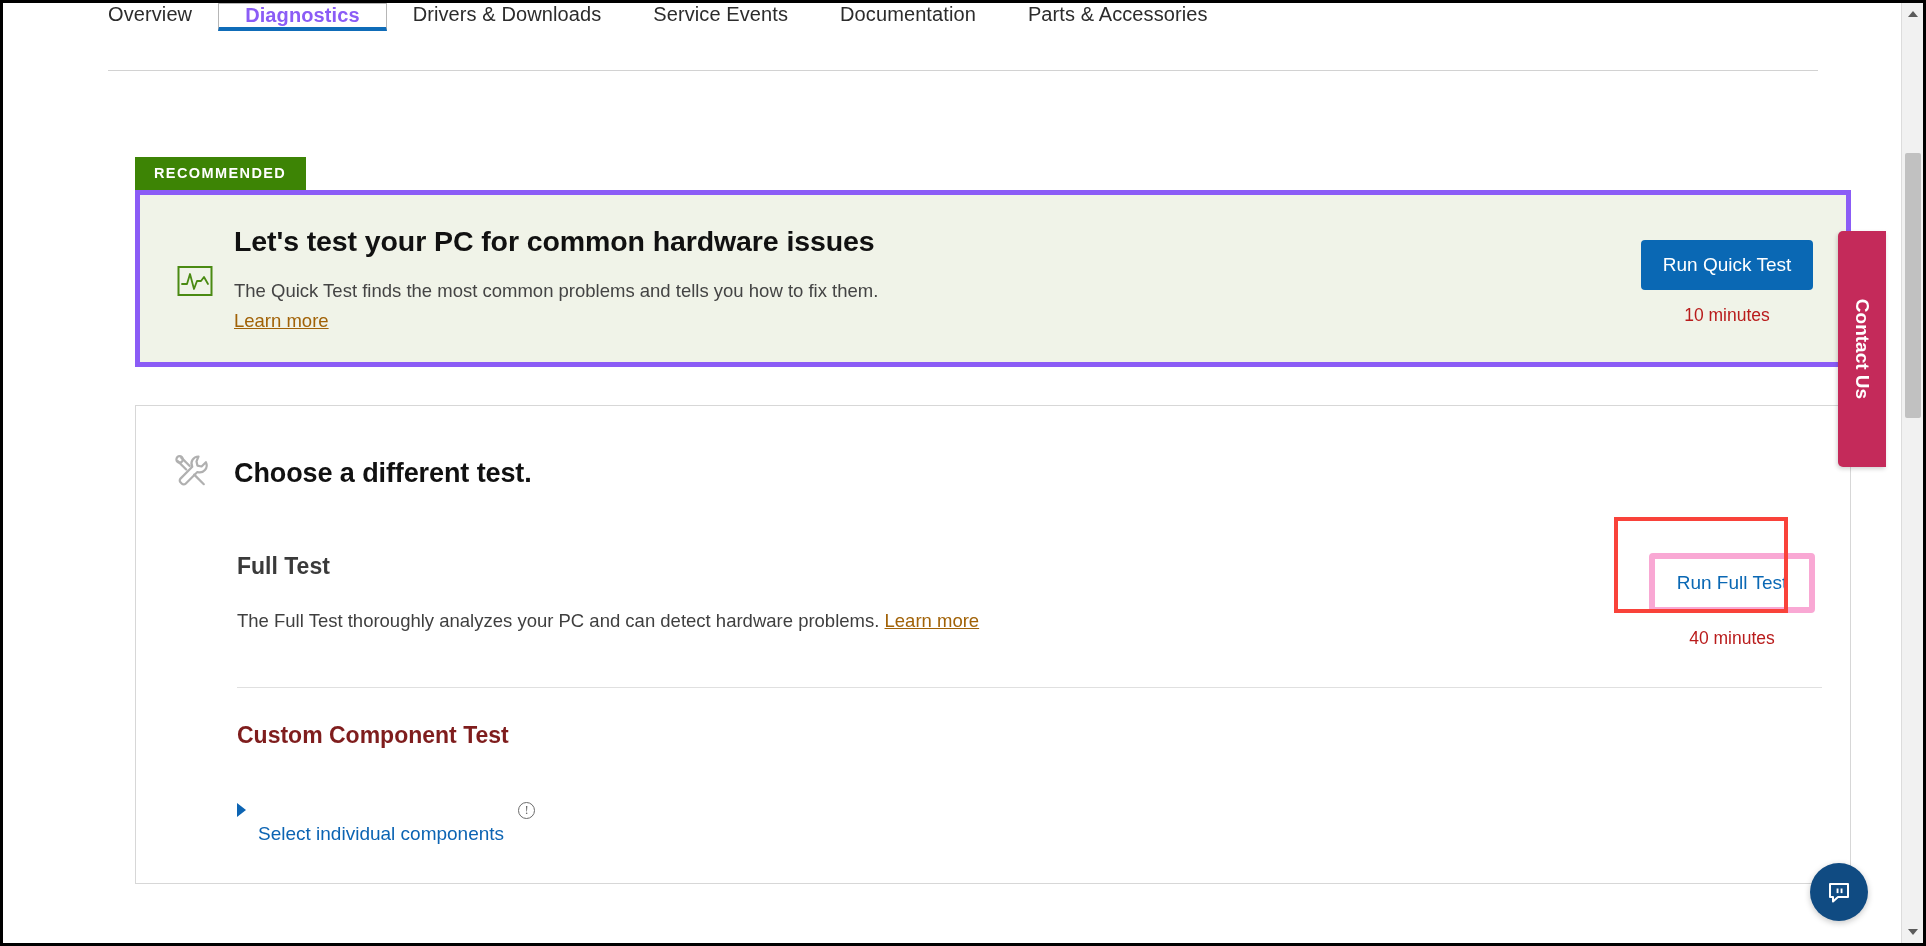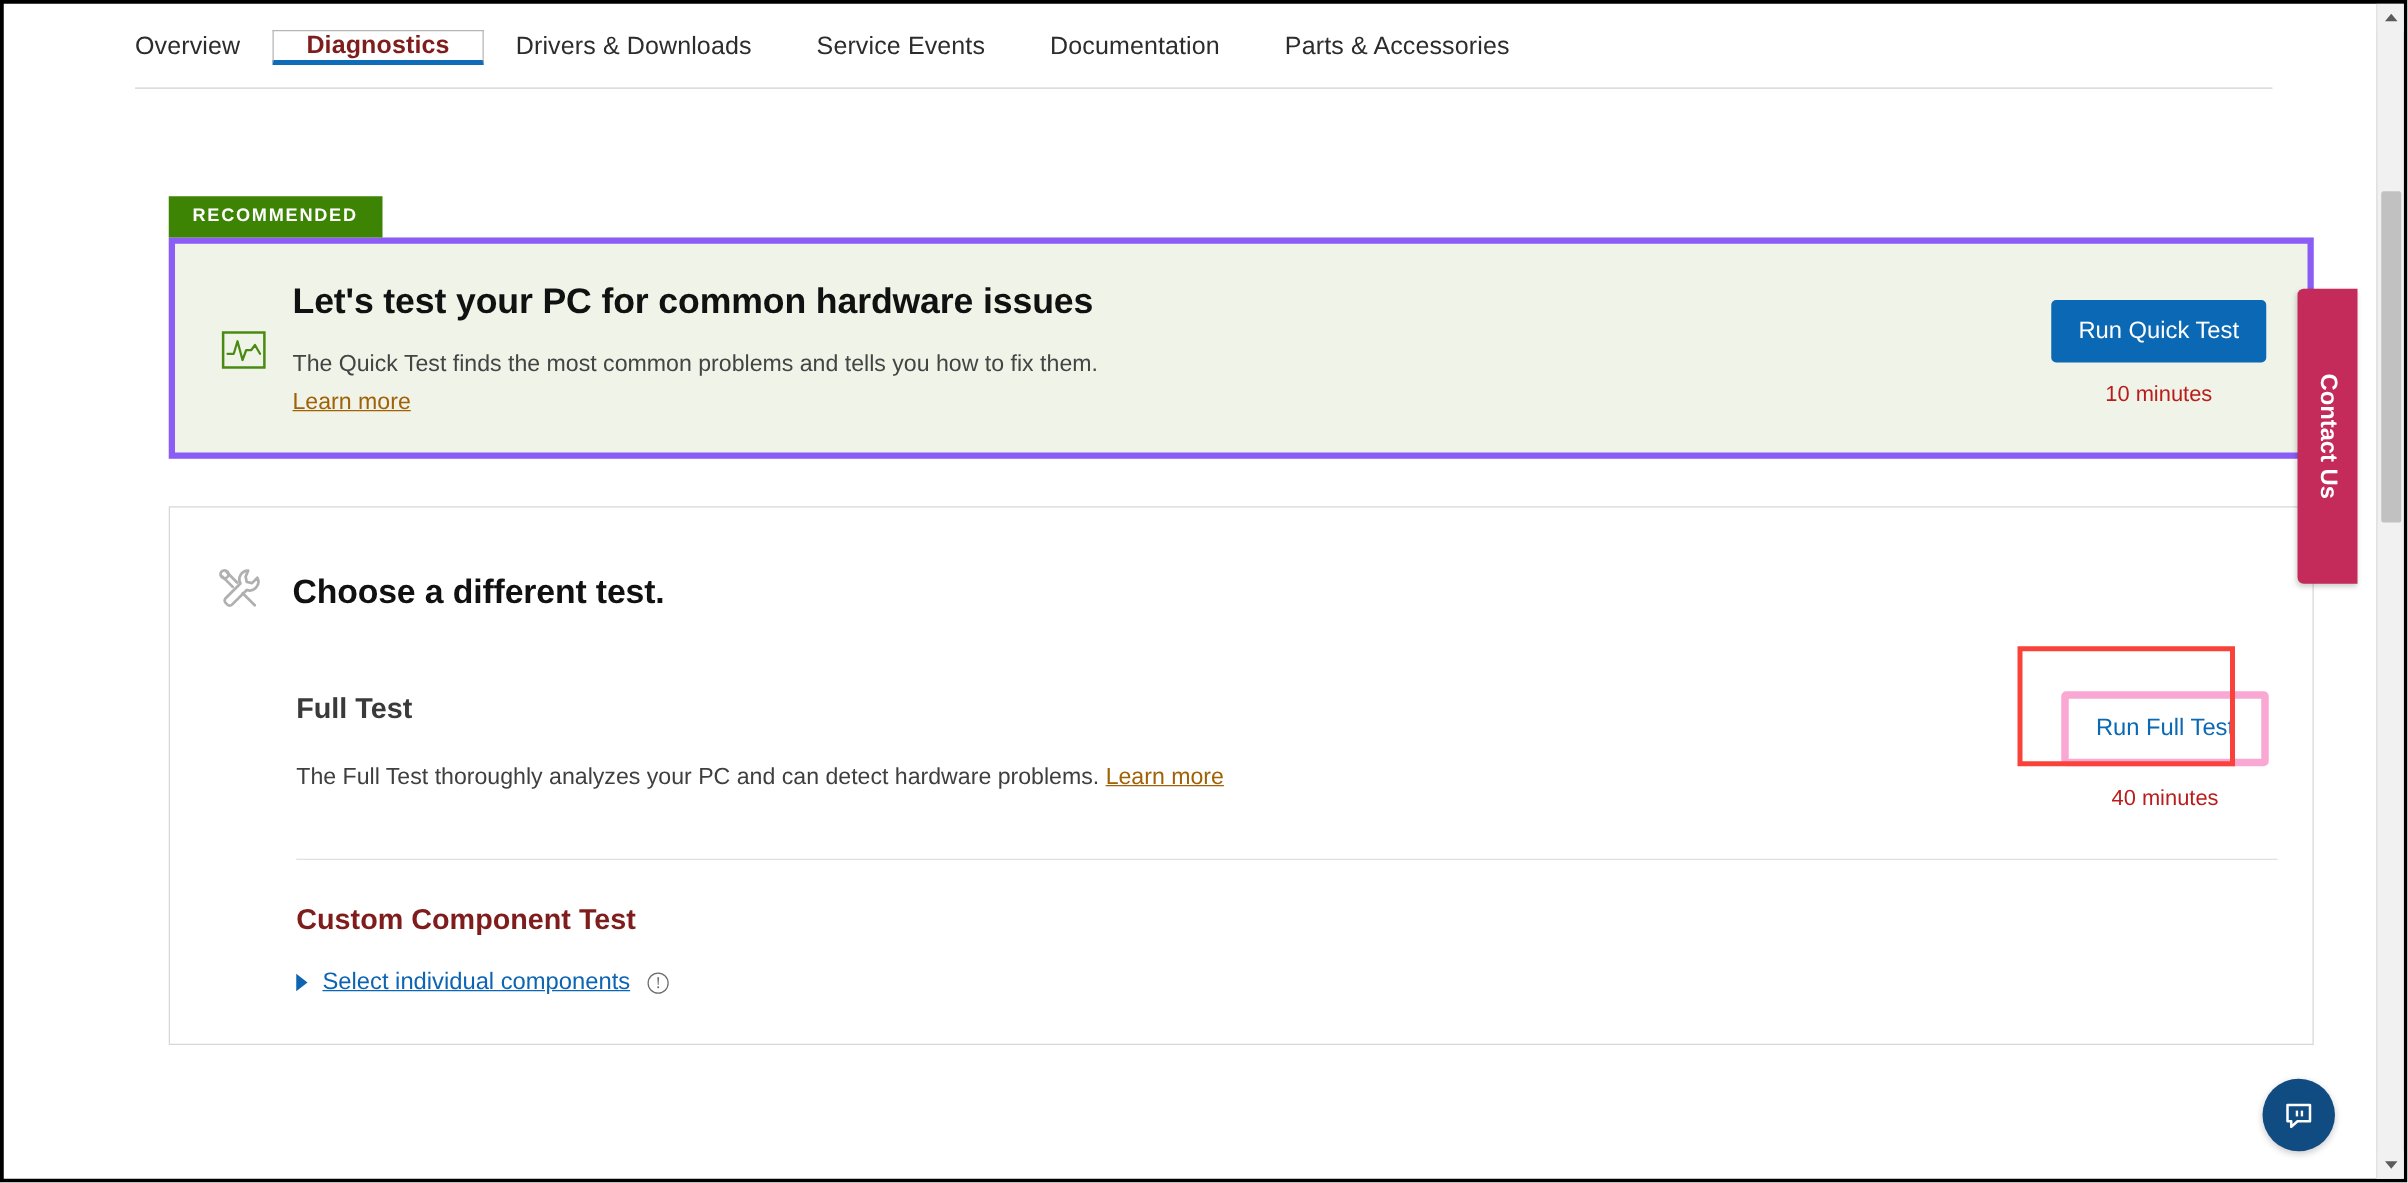--- a/index.html
+++ b/index.html
@@ -19,21 +19,21 @@
     border: 3px solid #000000;
     overflow: hidden;
   }
 
   
   .tabbar {
     position: relative;
     height: 68px;
     margin: 0 105px 0 105px;
     display: flex;
-    align-items: center;
+    align-items: flex-start;
   }
   .tabbar-rule {
     position: absolute;
     left: 0; right: 0; bottom: 0;
     height: 1px;
     background: #d2d2d2;
   }
   .tab {
     display: flex;
     align-items: center;
@@ -45,21 +45,21 @@
     white-space: nowrap;
     position: relative;
     cursor: pointer;
     background: transparent;
   }
   .tab.spacer-left { padding-left: 0; }
   .tab.active {
     border: 1px solid #b6b6b6;
     border-bottom: 4px solid #0f6cb8;
     font-weight: bold;
-    color: #7f1d1d;
+    color: #8b5cf6;
     background: #ffffff;
     z-index: 2;
     margin-bottom: -1px;
   }
 
   
   .content {
     padding: 86px 0 0 0;
   }
   .panel-wrap { width: 1716px; margin-left: 132px; }
@@ -202,21 +202,21 @@
   }
   .caret {
     width: 0; height: 0;
     border-left: 9px solid #0c64b3;
     border-top: 7px solid transparent;
     border-bottom: 7px solid transparent;
   }
   .select-label {
     color: #0c64b3;
     font-size: 19px;
-    text-decoration: underline;
+    margin-top: 48px;
   }
   .info-circle {
     width: 17px; height: 17px;
     border: 1.4px solid #6b6b6b;
     border-radius: 50%;
     color: #6b6b6b;
     font-size: 13px;
     line-height: 14px;
     text-align: center;
     font-family: "Liberation Serif", serif;

